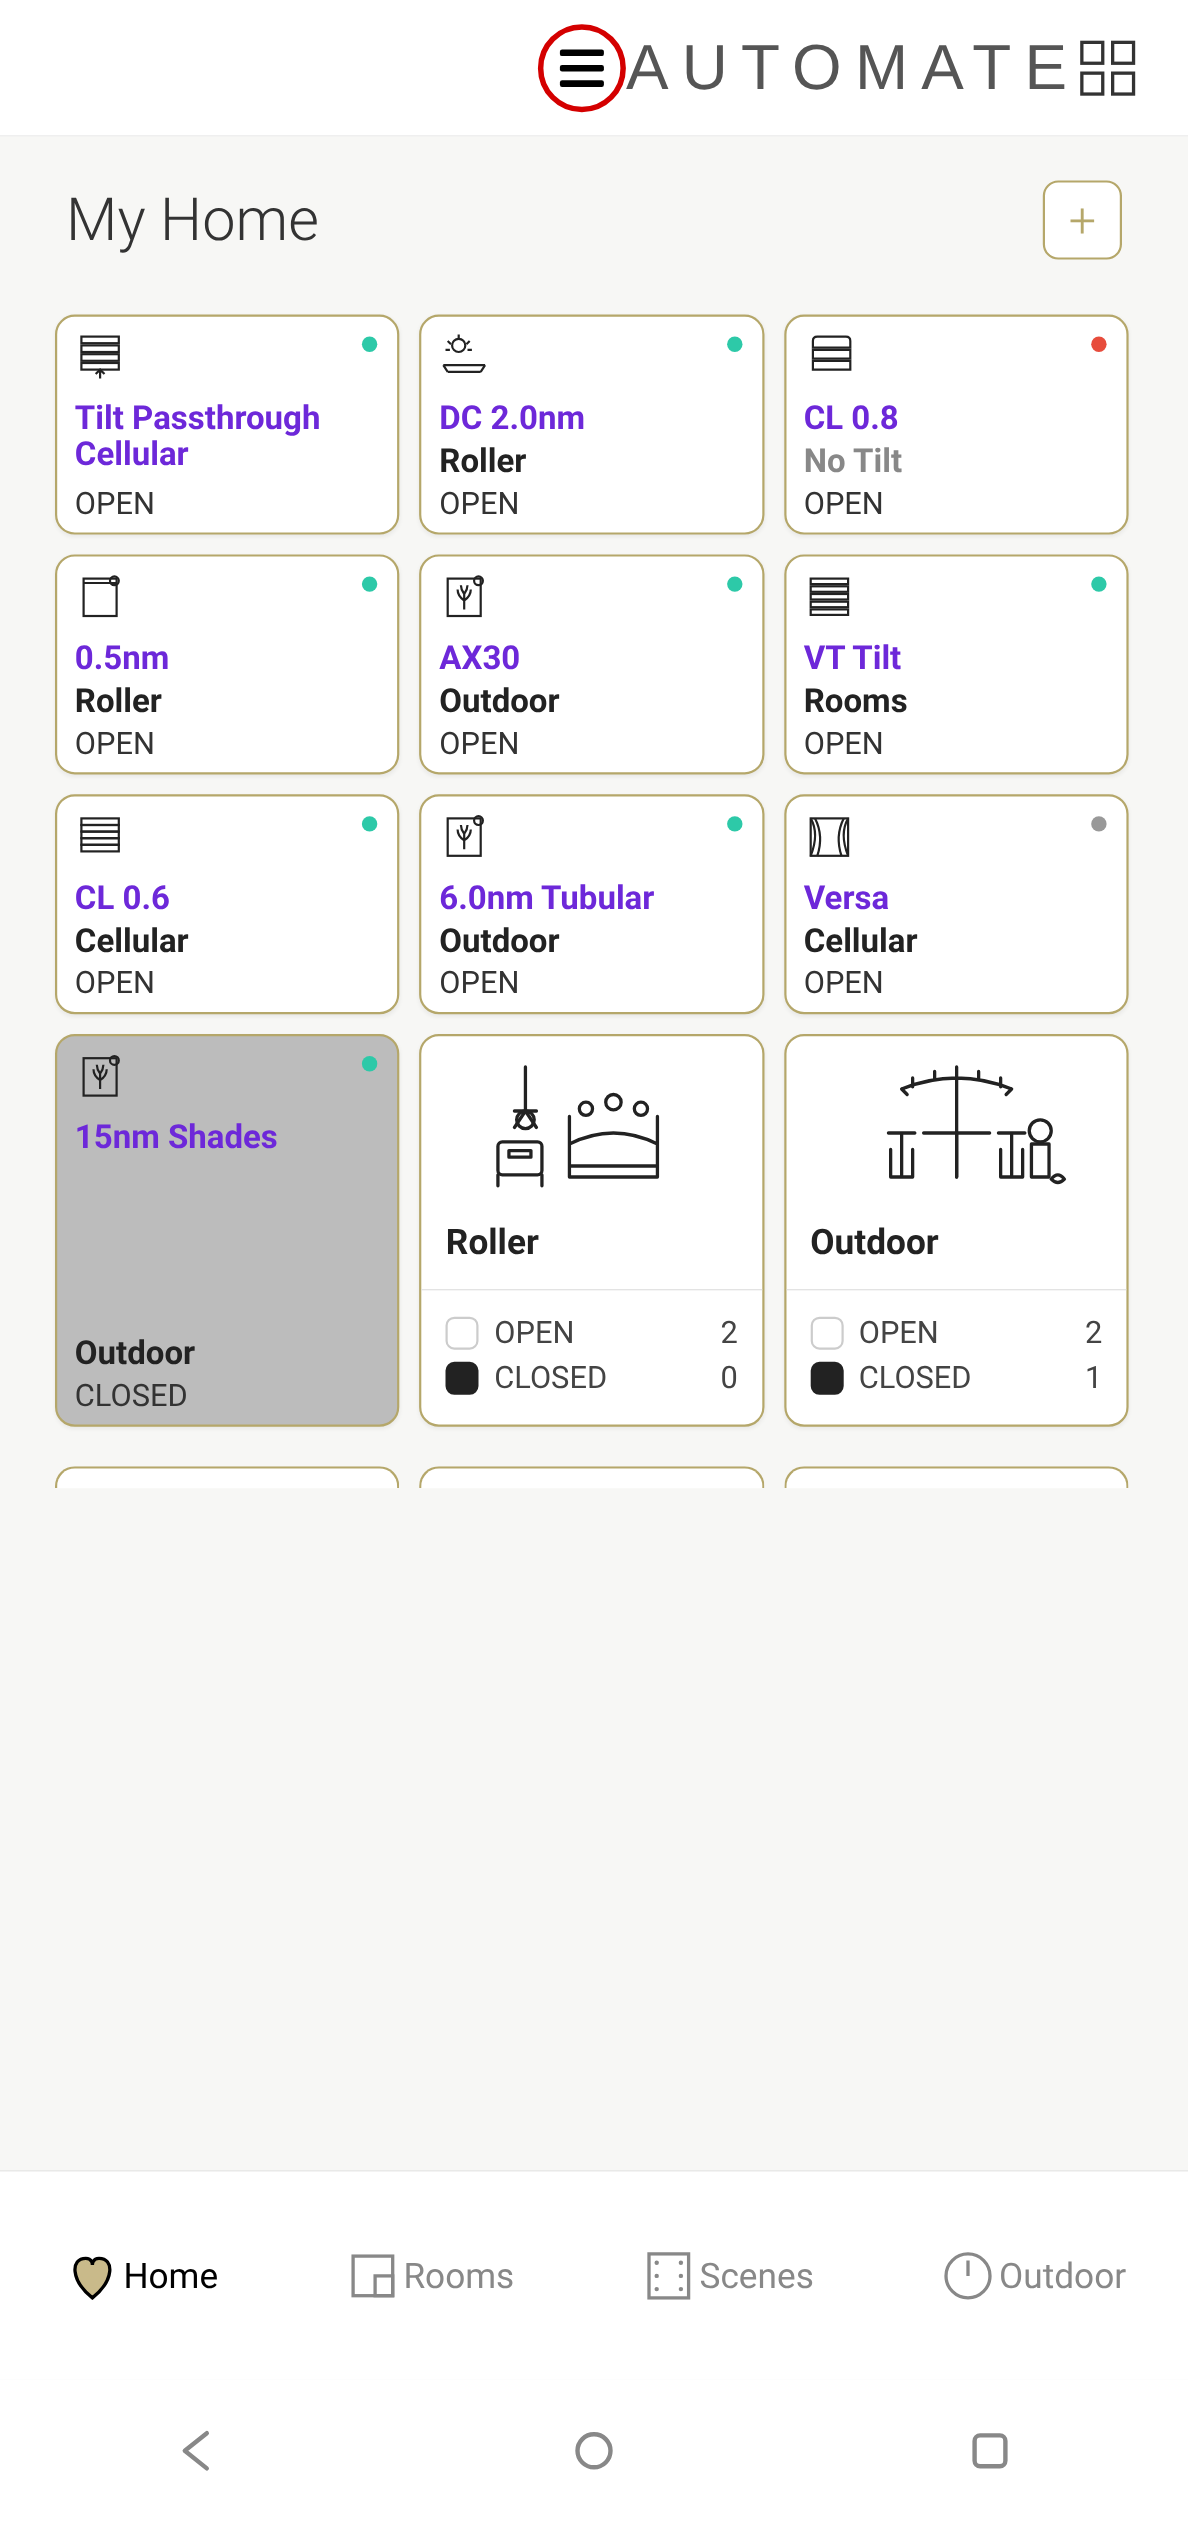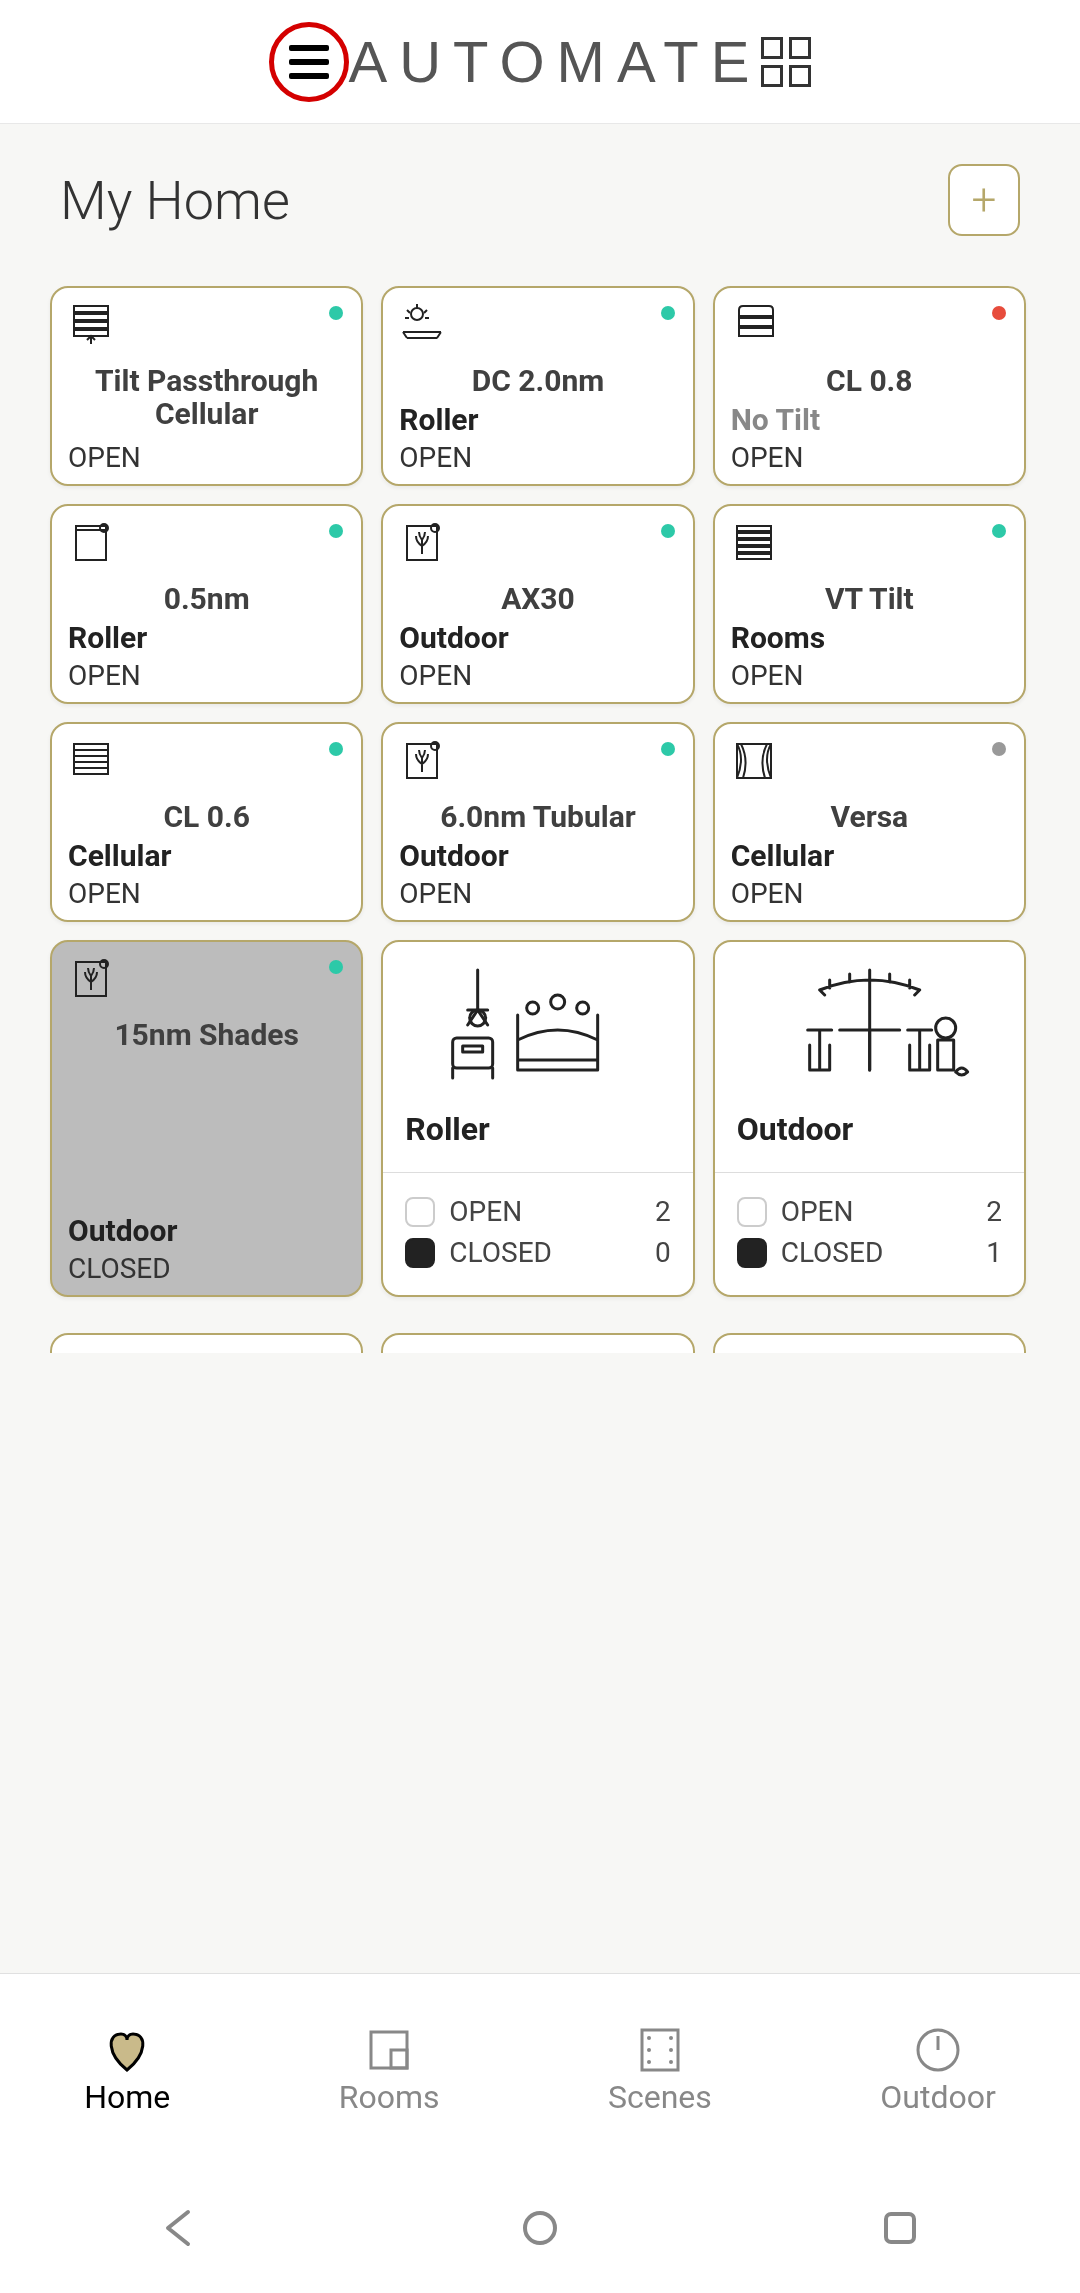--- a/index.html
+++ b/index.html
@@ -10,22 +10,22 @@
     height: 2293px;
     display: flex;
     flex-direction: column;
     overflow: hidden;
   }
   .header {
     background: #fff;
     height: 124px;
     display: flex;
     align-items: center;
-    justify-content: center;
-    padding: 0 33px;
+    justify-content: flex-end;
+    padding: 0 48px;
     border-bottom: 1px solid #e8e8e8;
   }
   .menu-btn {
     width: 80px; height: 80px;
     border: 5px solid #d40000;
     border-radius: 50%;
     display: flex; align-items: center; justify-content: center;
     background: #fff;
   }
   .menu-lines { display: flex; flex-direction: column; gap: 8px; }
@@ -82,21 +82,21 @@
   }
   .card.closed { background: #bcbcbc; }
   .status-dot {
     position: absolute; top: 18px; right: 18px;
     width: 14px; height: 14px; border-radius: 50%;
   }
   .dot-green { background: #2dc9a8; }
   .dot-red { background: #e74c3c; }
   .dot-grey { background: #999; }
   .card-icon { height: 48px; margin-bottom: 14px; }
-  .card-name { font-size: 30px; font-weight: bold; color: #404040; line-height: 1.1; text-align: center; }
+  .card-name { font-size: 30px; font-weight: bold; color: #6d28d9; line-height: 1.1; }
   .card-room { font-size: 30px; font-weight: bold; color: #222; margin-top: auto; }
   .card-room.noroom { color: #888; }
   .card-state { font-size: 28px; color: #333; margin-top: 4px; }
   .room-card {
     background: #fff;
     border: 2px solid #b5a76a;
     border-radius: 18px;
     padding: 18px 0 0 0;
     display: flex;
     flex-direction: column;
@@ -113,21 +113,21 @@
   .peek-row { display:flex; gap:18px; margin-top:18px; }
   .peek { height:20px; flex:1; background:#fff; border:2px solid #b5a76a; border-bottom:none; border-radius:18px 18px 0 0; }
   .tabbar {
     background: #fff;
     height: 190px;
     display: flex;
     justify-content: space-around;
     align-items: center;
     border-top: 1px solid #e0e0e0;
   }
-  .tab { display: flex; flex-direction: column; align-items: center; color:#888;text-align:center; }
+  .tab { display: flex; flex-direction: row; align-items: center; color:#888;text-align:center; }
   .tab.active { color:#000; }
   .tab-icon { width: 56px; height: 56px; }
   .tab-label { font-size: 32px; }
   .navbar {
     background: #fff;
     height: 130px;
     display: flex;
     justify-content: space-around;
     align-items: center;
   }

